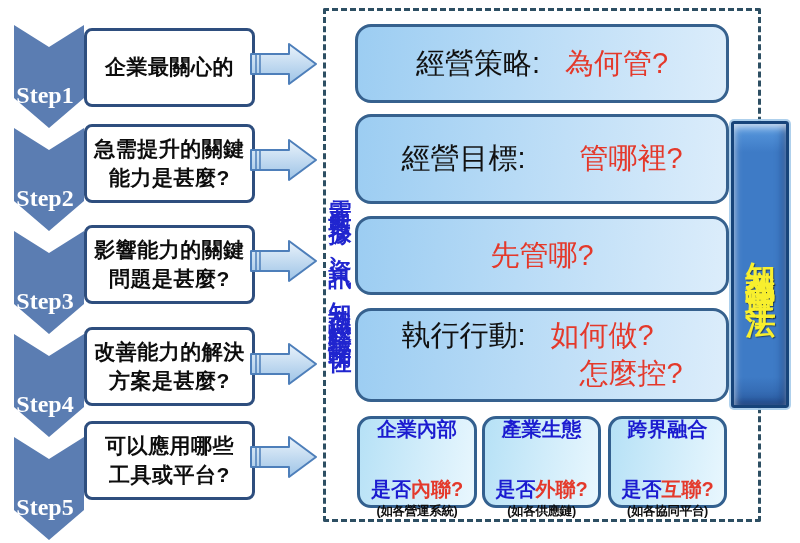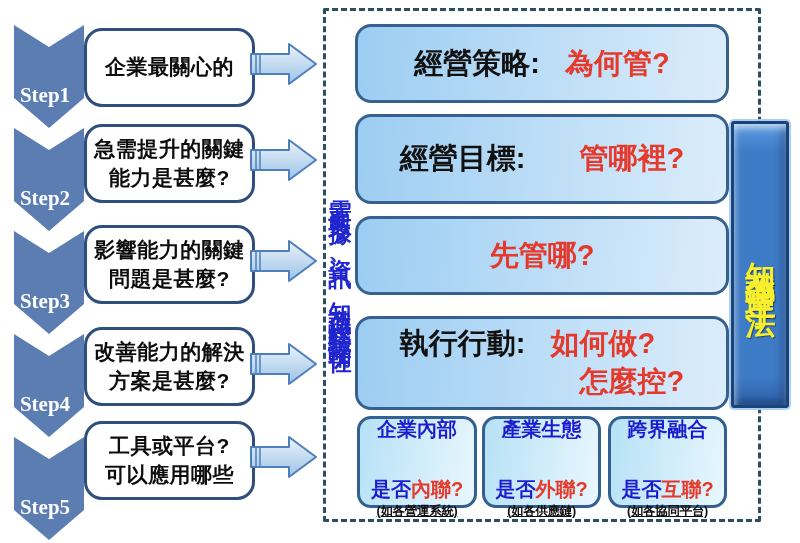--- a/index.html
+++ b/index.html
@@ -4,26 +4,26 @@
 <style>
   html,body{margin:0;padding:0;background:#ffffff;}
   #stage{
     position:relative;width:800px;height:543px;background:#ffffff;overflow:hidden;
     font-family:"Liberation Sans",sans-serif;
   }
   
   #chevrons{position:absolute;left:14px;top:0;width:70px;height:543px;}
   .step-label{
     position:absolute;left:14px;width:62px;height:24px;text-align:center;
-    color:#ffffff;font-family:"Liberation Serif",serif;font-weight:bold;font-size:21px;line-height:24px;
+    color:#ffffff;font-family:"Liberation Serif",serif;font-weight:bold;font-size:24px;line-height:24px;
   }
   
   .step-box{
     position:absolute;left:84px;width:165px;height:73px;background:#ffffff;
-    border:3px solid #2e4e7e;border-radius:18px;display:flex;align-items:center;justify-content:center;
+    border:3px solid #2e4e7e;border-radius:8px;display:flex;align-items:center;justify-content:center;
   }
   .step-box .q{
     text-align:center;font-weight:bold;font-size:21px;line-height:1.35;color:#0d0d0d;
     letter-spacing:0.5px;white-space:nowrap;
   }
   .step-box .q span{display:block;}
   
   .rarrow{position:absolute;left:250px;width:68px;height:48px;}
   
   #dashed-frame{
@@ -37,37 +37,37 @@
     color:#2025cf;font-weight:bold;font-size:23px;letter-spacing:7px;
     display:flex;align-items:center;justify-content:center;white-space:nowrap;
   }
   
   .main-box{
     position:absolute;left:355px;width:368px;
     border:3px solid #36618e;border-radius:16px;
     background:linear-gradient(95deg,#9ccdf2 0%,#dcedfb 100%);
     display:flex;align-items:center;justify-content:center;
   }
-  .mb-row{display:flex;align-items:flex-start;font-weight:bold;font-size:29px;line-height:1.3;white-space:nowrap;gap:25px;}
+  .mb-row{display:flex;align-items:flex-start;font-weight:normal;font-size:29px;line-height:1.3;white-space:nowrap;gap:25px;}
   .mb-label{color:#111111;}
   .mb-red{color:#e4392b;}
   .mb-red span{display:block;}
   .mb-red .red-l2{padding-left:1em;}
   
   .bottom-box{
     position:absolute;top:416px;height:86px;
     border:3px solid #33608f;border-radius:14px;
     background:linear-gradient(100deg,#b6e1f6 0%,#e9f7fe 100%);
     display:flex;flex-direction:column;align-items:center;justify-content:center;
   }
   .bb-l1{color:#1b1bd0;font-weight:bold;font-size:20px;line-height:1.2;white-space:nowrap;margin-top:12px;}
   .bb-l2{font-weight:bold;font-size:20px;line-height:1.2;white-space:nowrap;margin-top:36px;}
   .bb-l2 .blue{color:#1b1bd0;}
   .bb-l2 .red{color:#e4392b;}
-  .bb-note{color:#0d0d0d;font-weight:bold;font-size:12.5px;line-height:1.3;margin-top:2px;white-space:nowrap;letter-spacing:-0.3px;text-decoration:underline;}
+  .bb-note{color:#0d0d0d;font-weight:bold;font-size:12.5px;line-height:1.3;margin-top:2px;white-space:nowrap;letter-spacing:-0.3px;}
   
   #km-banner{
     position:absolute;left:731px;top:121px;width:52px;height:281px;
     background:linear-gradient(180deg,#5a9be0 0%,#3e7bc6 10%,#3e7bc6 90%,#2d5fa5 100%);
     border:3px solid #17447a;border-radius:3px;
     box-shadow:0 0 0 2px rgba(170,205,235,0.95),
                inset 0 6px 7px -2px rgba(255,255,255,0.65),
                inset 5px 0 7px -3px rgba(255,255,255,0.35),
                inset -6px 0 8px -3px rgba(10,30,80,0.45),
                inset 0 -6px 8px -3px rgba(10,30,80,0.45);
@@ -116,22 +116,22 @@
       </div>
   </div>
   <div class="step-box" style="top:327px">
     <div class="q">
         <span>改善能力的解決</span>
         <span>方案是甚麼?</span>
       </div>
   </div>
   <div class="step-box" style="top:421px">
     <div class="q">
+        <span>可以應用哪些</span>
         <span>工具或平台?</span>
-        <span>可以應用哪些</span>
       </div>
   </div>
 
   <svg class="rarrow" style="top:40px" viewBox="0 0 68 48" xmlns="http://www.w3.org/2000/svg">
     <defs>
       <linearGradient id="agrad" x1="0" y1="0" x2="0" y2="1">
         <stop offset="0" stop-color="#eaf3fb"></stop>
           <stop offset="1" stop-color="#9dc3e6"></stop>
       </linearGradient>
     </defs>
@@ -182,21 +182,21 @@
     </div>
   </div>
   <div class="main-box" style="top:216px;height:73px">
     <div class="mb-row">
       <span class="mb-red">
         <span>先管哪?</span>
         <span class="red-l2"></span>
       </span>
     </div>
   </div>
-  <div class="main-box" style="top:316px;height:88px">
+  <div class="main-box" style="top:308px;height:88px">
     <div class="mb-row">
       <span class="mb-label">執行行動:</span>
       <span class="mb-red">
         <span>如何做?</span>
         <span class="red-l2">怎麼控?</span>
       </span>
     </div>
   </div>
 
   <div class="bottom-box" style="left:357px;width:114px">

